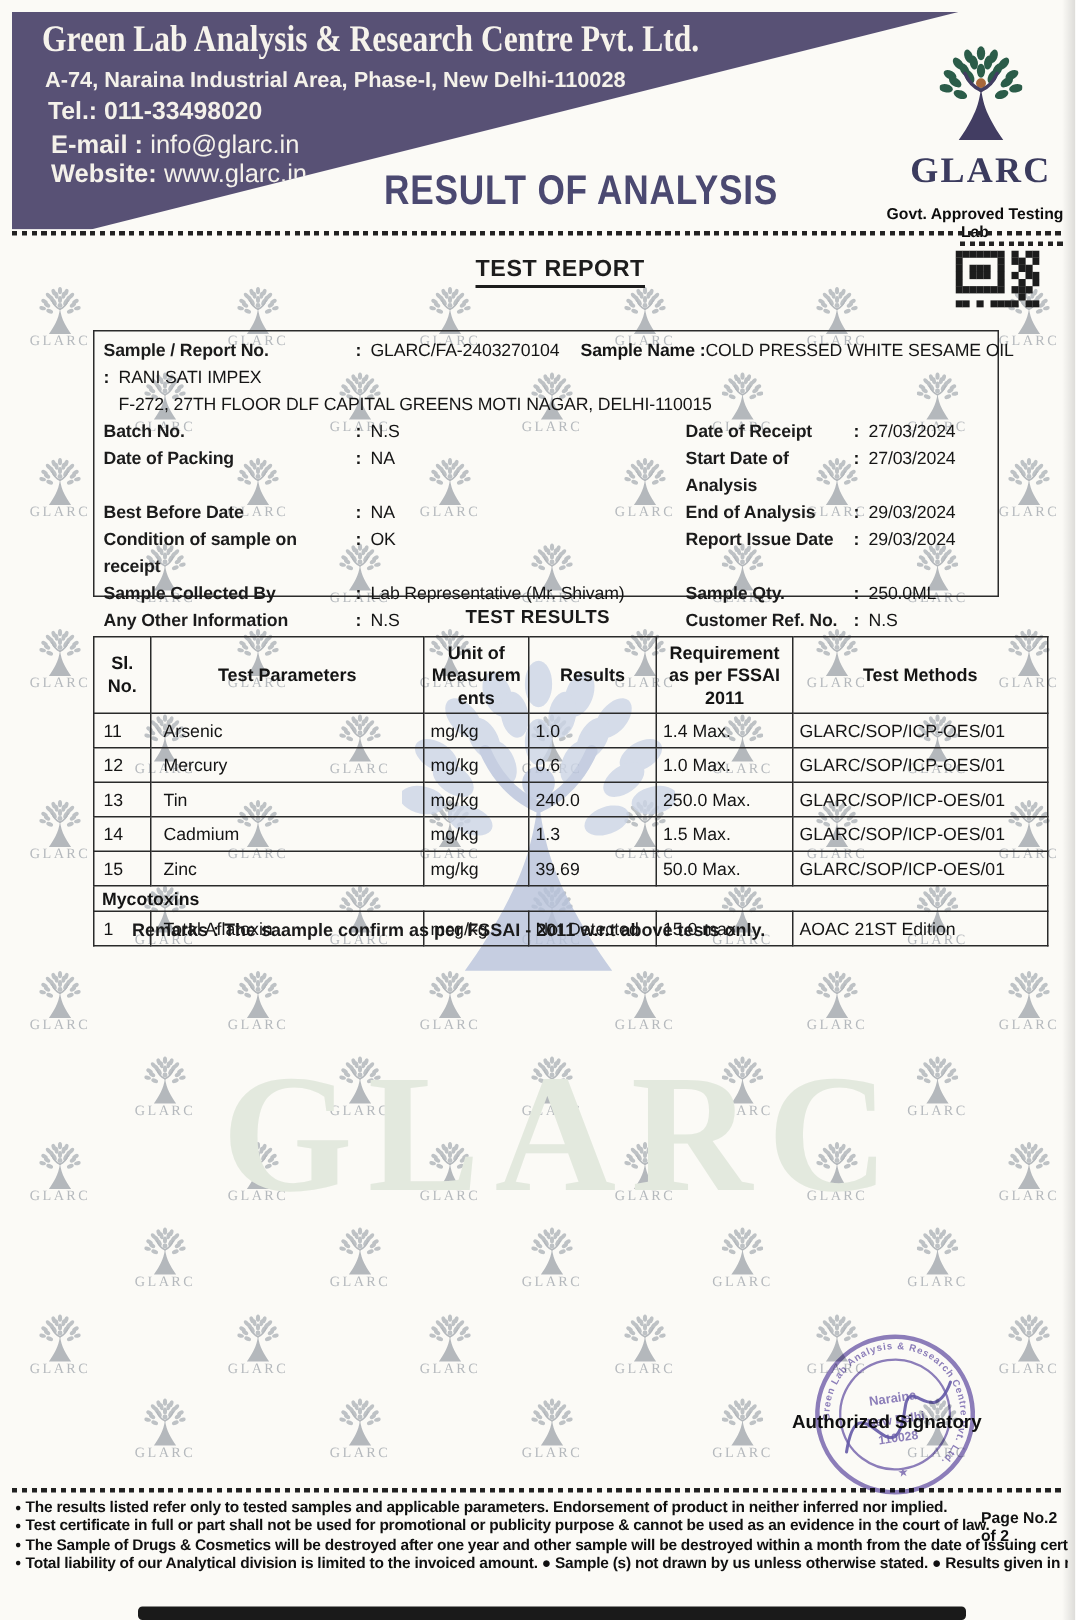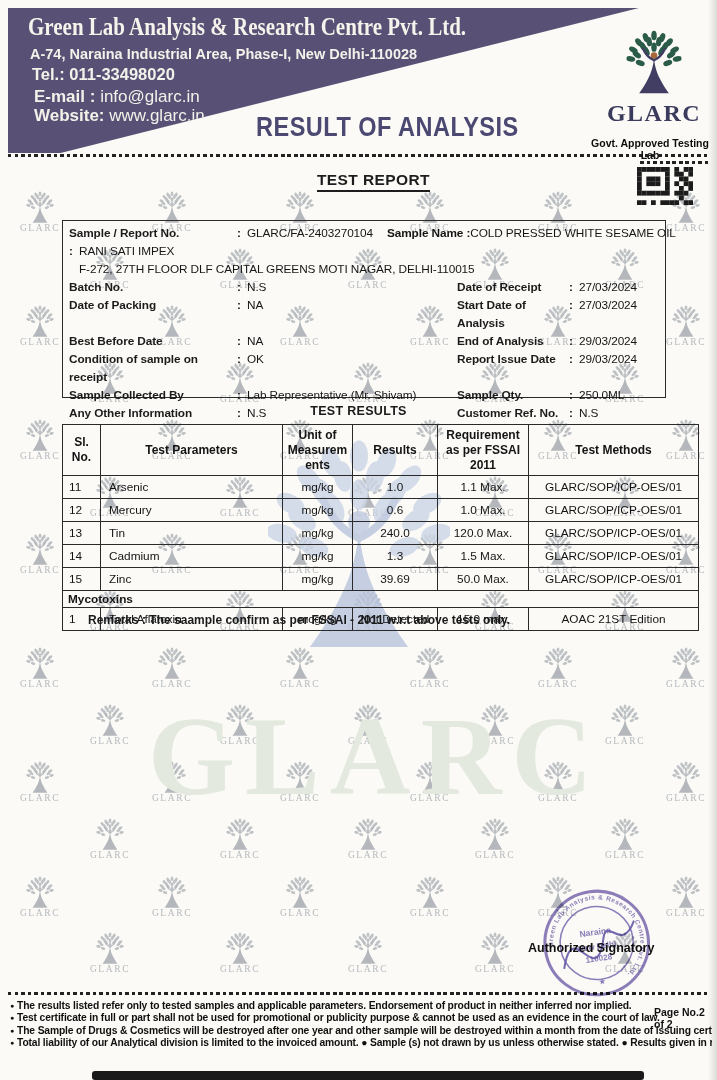--- a/index.html
+++ b/index.html
@@ -57,21 +57,21 @@
   .ir-left{width:388px;flex:none;display:flex;}
   .ir-left .lblc{width:168px;flex:none;}
   .ir-right{flex:1;display:flex;}
   .ir-right .lblc{width:112px;flex:none;}
 
   
   .results-title{position:absolute;left:0;right:0;top:404px;z-index:2;text-align:center;font-weight:700;font-size:12.5px;color:#1a1a1a;letter-spacing:.3px;}
   table.results{position:absolute;left:62px;top:424px;width:636px;z-index:2;border-collapse:collapse;table-layout:fixed;font-size:11.8px;color:#141414;}
   table.results th,table.results td{border:1.3px solid #2a2a2a;padding:1px 4px;}
   table.results th{height:48px;font-weight:700;font-size:12px;line-height:1.25;text-align:center;vertical-align:middle;overflow-wrap:anywhere;}
-  table.results td{height:20px;text-align:center;}
+  table.results td{height:20px;}
   table.results td.c0{text-align:left;padding-left:6px;}
   table.results td.c1{text-align:left;padding-left:8px;}
   table.results tr.section td{text-align:left;font-weight:700;padding-left:5px;height:14px;}
   .remarks{position:absolute;left:88px;top:613px;z-index:2;font-weight:700;font-size:12px;color:#1a1a1a;}
 
   
   .auth-sig{position:absolute;left:528px;top:941px;z-index:3;font-weight:700;font-size:12.5px;color:#101010;}
   .stamp{position:absolute;left:531px;top:884px;width:132px;height:122px;z-index:4;opacity:.85;transform:rotate(-8deg);mix-blend-mode:multiply;}
 
   
@@ -788,37 +788,37 @@
           <th>Requirement as per FSSAI 2011</th>
           <th>Test Methods</th>
         </tr>
       </thead>
       <tbody>
         <tr>
           <td class="c0">11</td>
           <td class="c1">Arsenic</td>
           <td class="c2">mg/kg</td>
           <td class="c3">1.0</td>
-          <td class="c4">1.1 Max.</td>
+          <td class="c4">1.4 Max.</td>
           <td class="c5">GLARC/SOP/ICP-OES/01</td>
         </tr>
         <tr>
           <td class="c0">12</td>
           <td class="c1">Mercury</td>
           <td class="c2">mg/kg</td>
           <td class="c3">0.6</td>
           <td class="c4">1.0 Max.</td>
           <td class="c5">GLARC/SOP/ICP-OES/01</td>
         </tr>
         <tr>
           <td class="c0">13</td>
           <td class="c1">Tin</td>
           <td class="c2">mg/kg</td>
           <td class="c3">240.0</td>
-          <td class="c4">120.0 Max.</td>
+          <td class="c4">250.0 Max.</td>
           <td class="c5">GLARC/SOP/ICP-OES/01</td>
         </tr>
         <tr>
           <td class="c0">14</td>
           <td class="c1">Cadmium</td>
           <td class="c2">mg/kg</td>
           <td class="c3">1.3</td>
           <td class="c4">1.5 Max.</td>
           <td class="c5">GLARC/SOP/ICP-OES/01</td>
         </tr>

